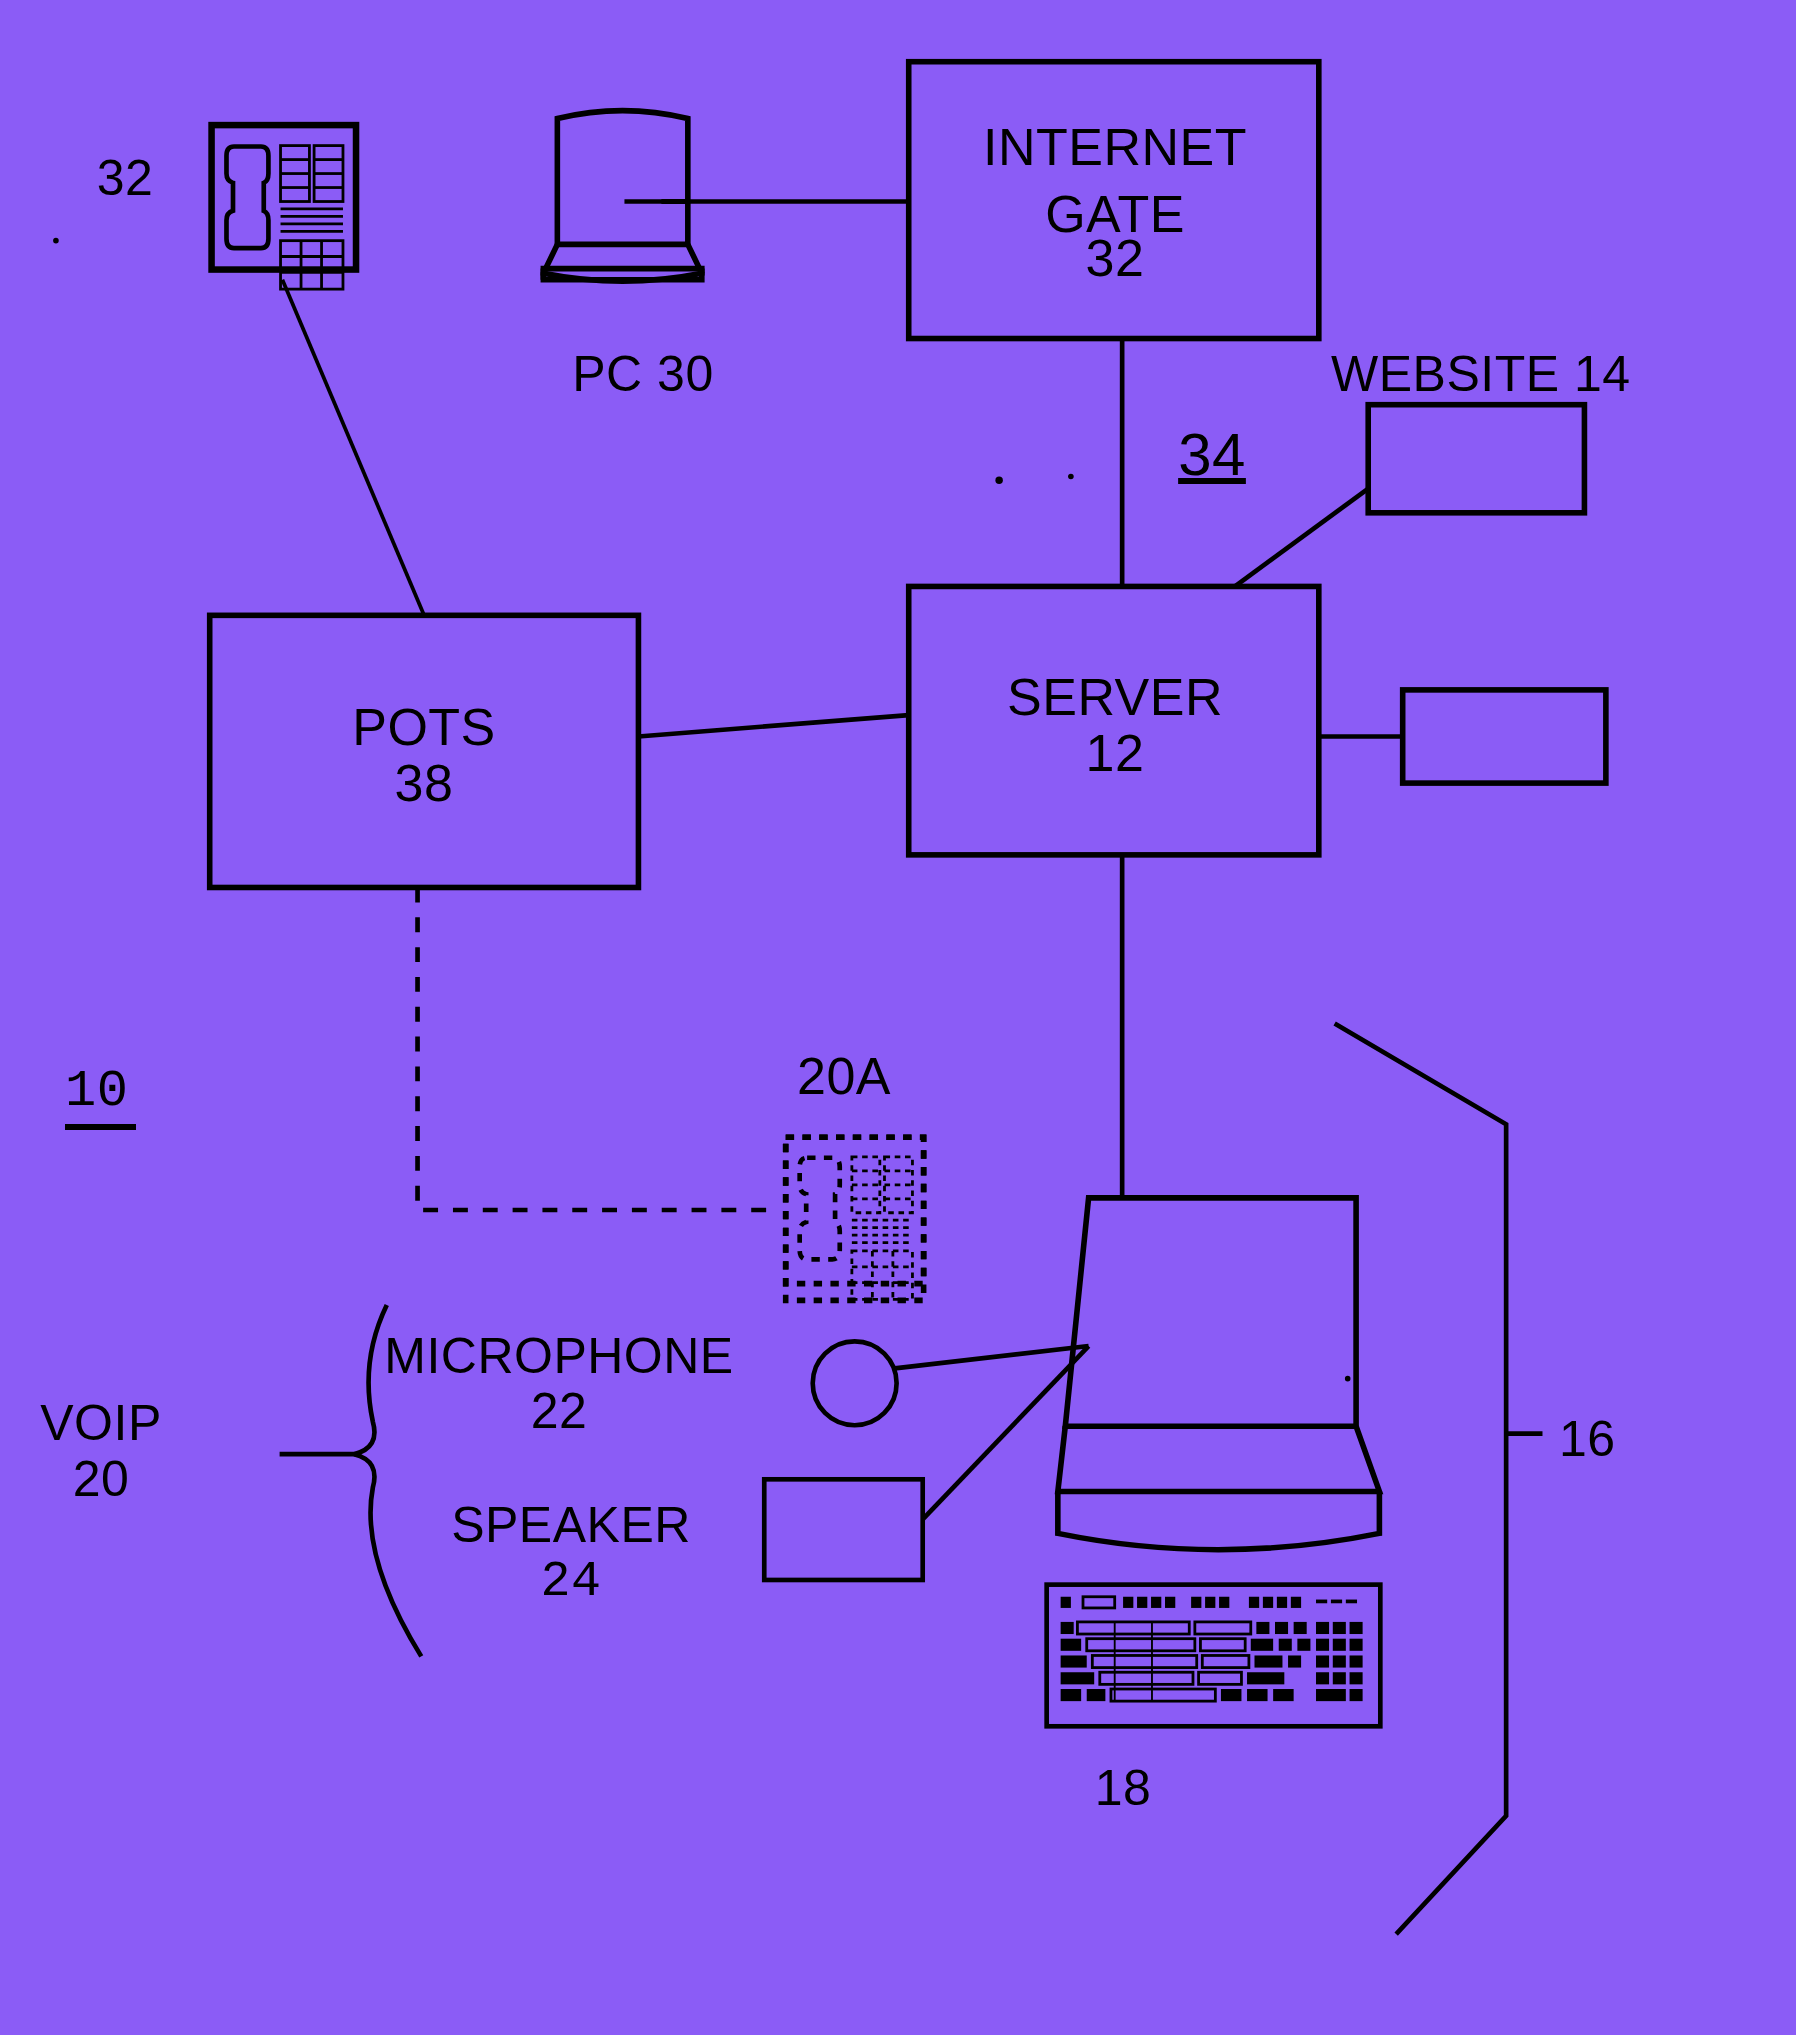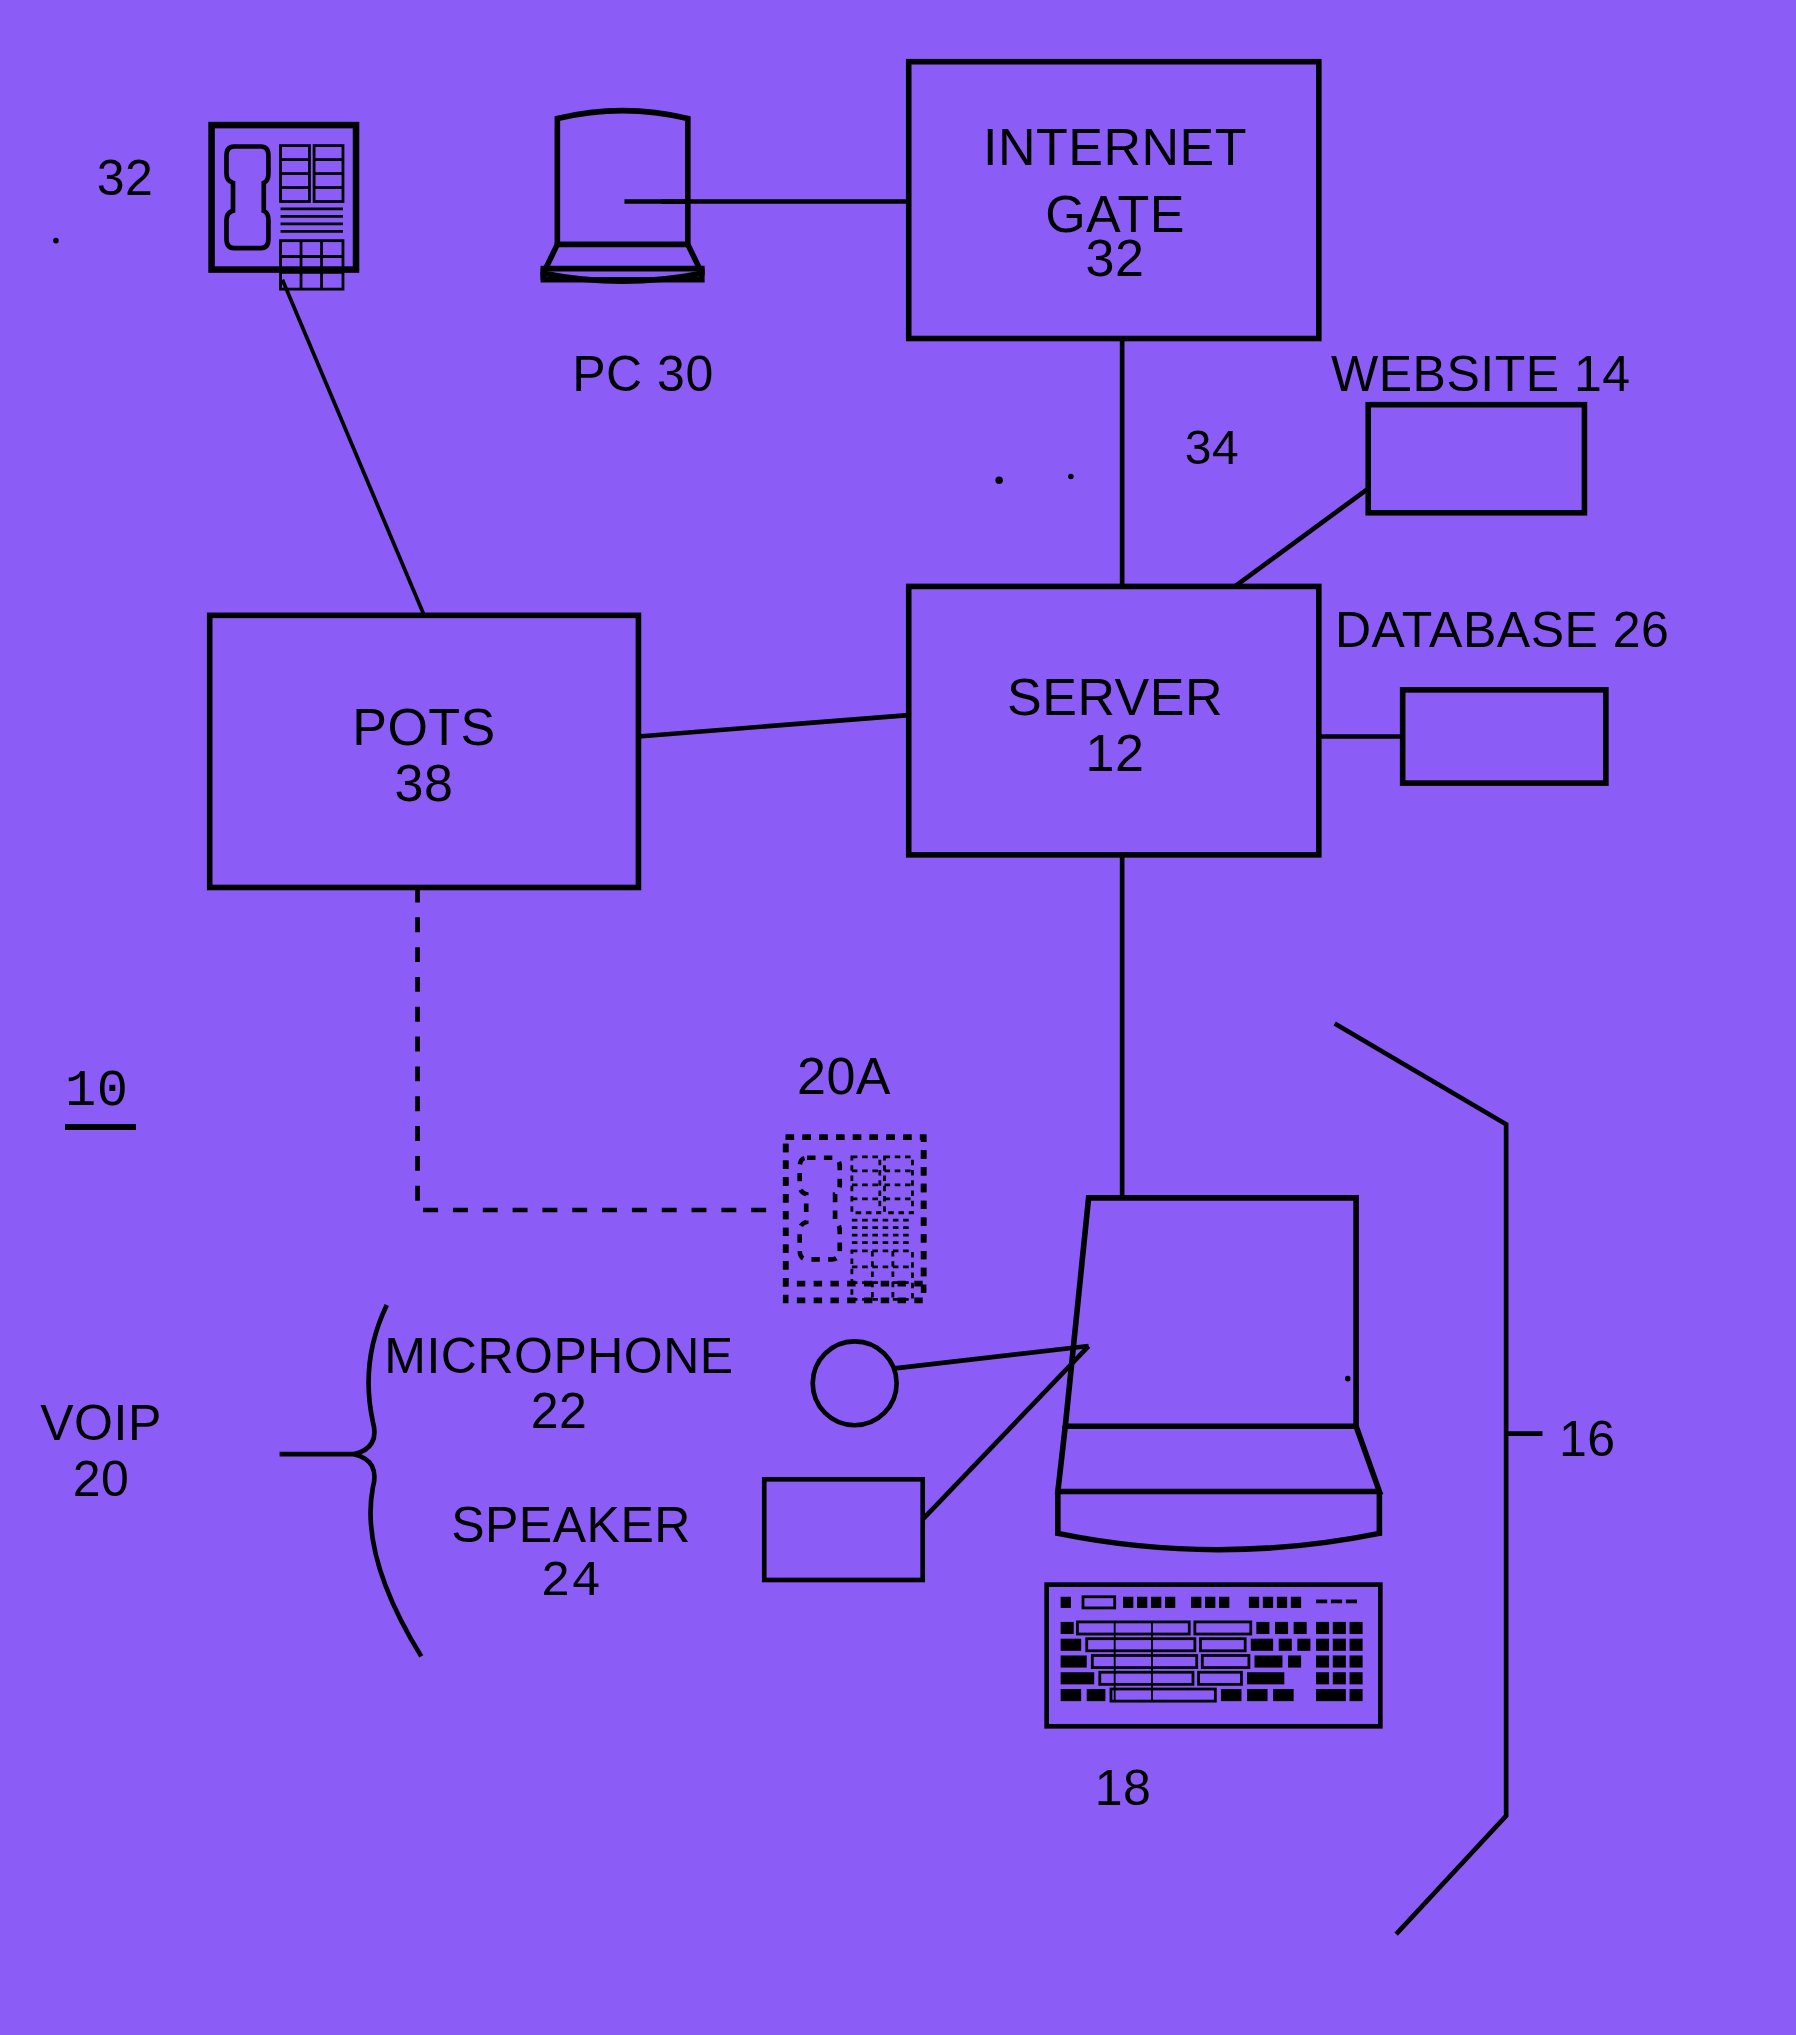--- a/index.html
+++ b/index.html
@@ -28,21 +28,21 @@
     position: absolute;
     color: #000000;
     font-family: "Liberation Sans", sans-serif;
     font-weight: 400;
     white-space: pre;
     line-height: 1.18;
     letter-spacing: 0.5px;
   }
   .lbl.center { text-align: center; transform: translateX(-50%); }
   .t54 { font-size: 50px; }
-  .t52 { font-size: 48px; }
+  .t52 { font-size: 60px; text-decoration: underline; }
   .t56 { font-size: 52px; }
   .underlined { border-bottom: 6.5px solid #000; padding-bottom: 1.9px; }
 </style>
 </head>
 <body>
 
 <div id="sheet">
 
   <svg id="diagram" viewBox="0 0 1927 2183" xmlns="http://www.w3.org/2000/svg">
 
@@ -244,21 +244,20 @@
   <div class="lbl t54 center" style="left:643px; top:345px;">PC 30</div>
 
   <div class="lbl t56 center" style="left:1115px; top:117px;">INTERNET</div>
   <div class="lbl t56 center" style="left:1115px; top:172px;margin-top:12px;">GATE</div>
   <div class="lbl t56 center" style="left:1115px; top:228px;">32</div>
 
   <div class="lbl t54" style="left:1331px; top:345px;">WEBSITE 14</div>
 
   <div class="lbl t52 center" style="left:1212px; top:420px;">34</div>
 
-  <div class="lbl t54" style="left:1335px; top:601px;">DATABASE 26</div>
 
   <div class="lbl t56 center" style="left:1115px; top:667px;">SERVER</div>
   <div class="lbl t56 center" style="left:1115px; top:723px;">12</div>
 
   <div class="lbl t56 center" style="left:424px; top:697px;">POTS</div>
   <div class="lbl t56 center" style="left:424px; top:753px;text-align:center;">38</div>
 
   <div class="lbl t56 center" style="left:844px; top:1046px;">20A</div>
 
   <div class="lbl t56 underlined" style="left:65px; top:1061px; padding-right:7.5px;font-family:Liberation Mono, monospace;">10</div>

